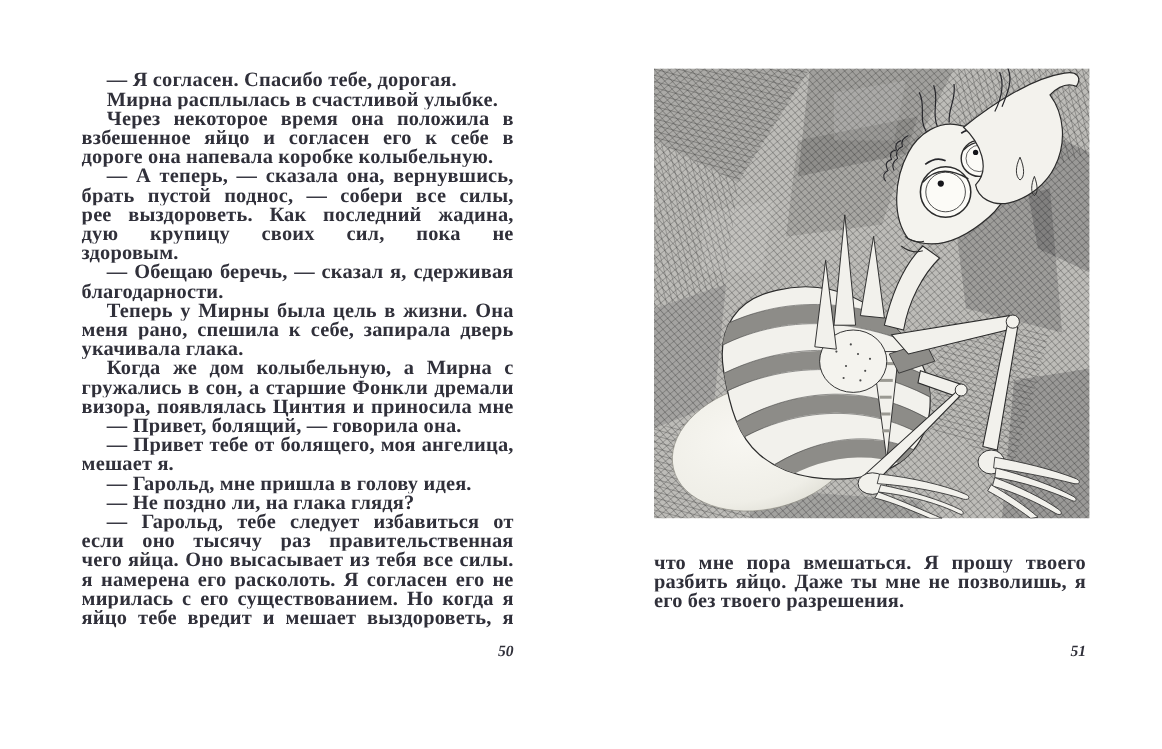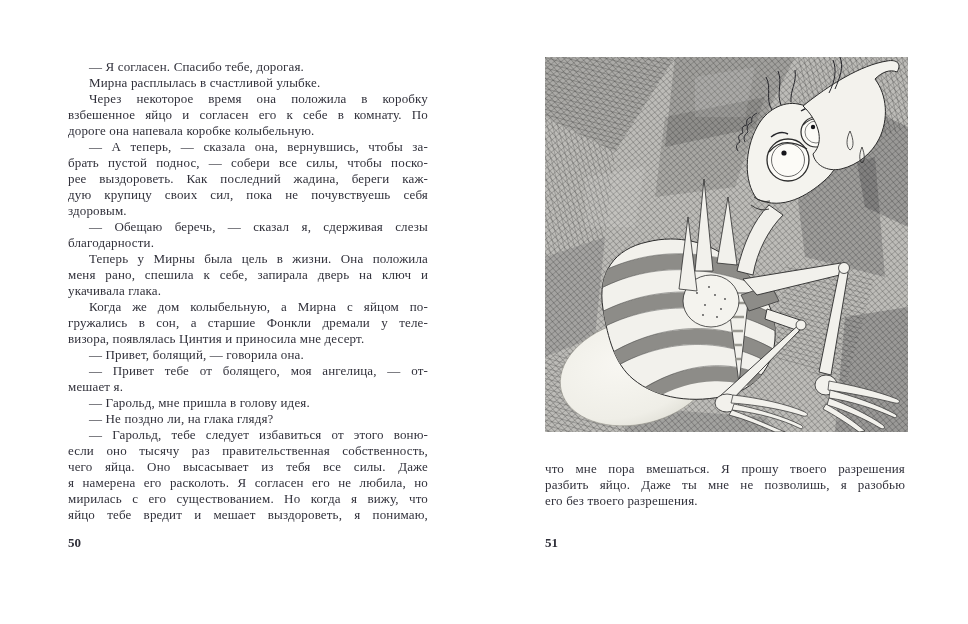--- a/index.html
+++ b/index.html
@@ -5,34 +5,34 @@
   html,body{margin:0;padding:0}
   body{
     width:968px;height:624px;position:relative;overflow:hidden;
     background:var(--paper,#ffffff);
     font-family:"Liberation Serif","DejaVu Serif",serif;
   }
   .spread{position:absolute;inset:0}
   .text-col{
     position:absolute;width:360px;
     color:var(--ink,#30303a);
-    font-size:13px;font-weight:400;
+    font-size:17px;font-weight:700;
   }
   #left-text{left:68px;top:59px}
   #right-text{left:545px;top:461px}
   .line{
     height:16px;line-height:16px;overflow:hidden;
     text-align:justify;text-align-last:justify;
     letter-spacing:.15px;
   }
   .line.end{text-align-last:auto}
   .line.ind{text-indent:21px}
   .page-num{
-    position:absolute;top:535px;width:360px;text-align:left;
-    font-size:13px;font-weight:600;color:var(--ink,#30303a);
+    position:absolute;top:535px;width:360px;text-align:right;
+    font-size:13px;font-weight:600;color:var(--ink,#30303a);font-style:italic;
   }
   #num-left{left:68px}
   #num-right{left:545px}
   .illo{position:absolute;left:545px;top:57px;width:363px;height:375px}
   .illo svg{display:block;width:100%;height:100%}
 </style>
 </head>
 <body>
 
 <div class="spread">

